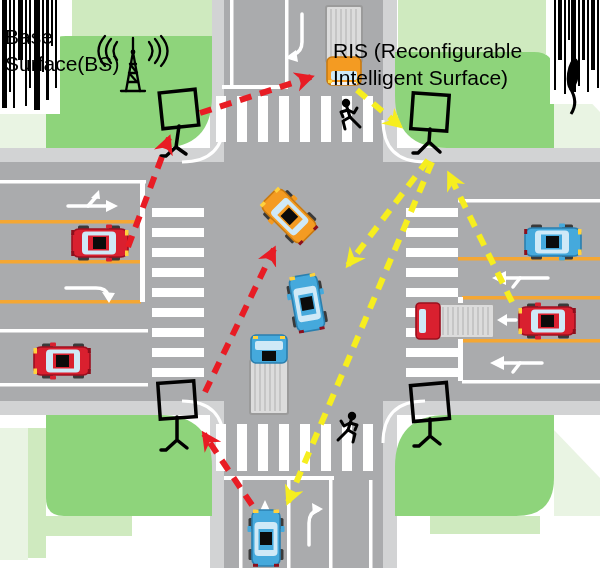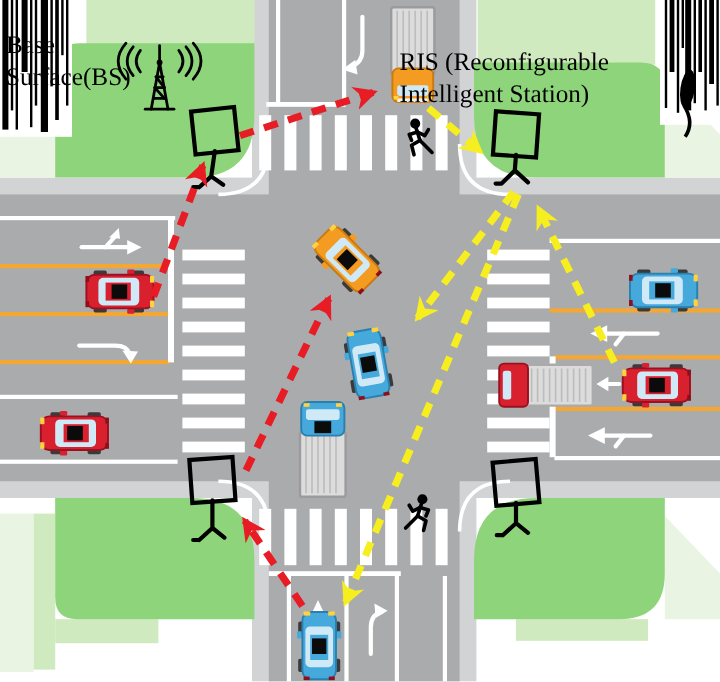--- a/index.html
+++ b/index.html
@@ -1,17 +1,17 @@
 <!DOCTYPE html>
 <html style="--c-road: #aaabad; --c-sidewalk: #d2d3d4; --c-grass: #8ed47b; --c-grass_light: #cfeabf; --c-grass_pale: #e9f4e3; --c-lane_line_orange: #f5a733; --c-lane_line_white: #ffffff; --c-signal_red: #e81c24; --c-signal_yellow: #f6ee1f; --c-car_red: #d9202f; --c-car_blue: #45a9dc; --c-vehicle_orange: #f49b22; --c-truck_trailer: #dcdcdc; --c-glass: #cfe9f7;"><head>
 <meta charset="utf-8">
 <style>
   html,body{margin:0;padding:0;background:#fff;}
   .stage{position:relative;width:600px;height:568px;overflow:hidden;
-         font-family:Liberation Serif, serif;}
+         font-family:Liberation Sans, sans-serif;}
   .stage svg{position:absolute;left:0;top:0;}
   .label{position:absolute;color:#000;font-size:21px;line-height:1.28;white-space:nowrap;}
   
   .sw{fill:var(--c-sidewalk,#d2d3d4);}
   .rd{fill:var(--c-road,#aaabad);}
   .gm{fill:var(--c-grass,#8ed47b);}
   .gl{fill:var(--c-grass_light,#cfeabf);}
   .gp{fill:var(--c-grass_pale,#e9f4e3);}
   .lw{fill:var(--c-lane_line_white,#ffffff);}
   .lo{fill:var(--c-lane_line_orange,#f5a733);}
@@ -308,15 +308,15 @@
     <path class="sig-y" marker-end="url(#ah-y)" d="M432,162 L288,502"></path>
   </g>
 </svg>
 
 <div class="label" style="left:5px; top:24px;">
   <div>Base</div>
   <div>Surface(BS)</div>
 </div>
 <div class="label" style="left:333px; top:38px;">
   <div>RIS (Reconfigurable</div>
-  <div>Intelligent Station)</div>
+  <div>Intelligent Surface)</div>
 </div>
 </div>
 
 </body></html>

